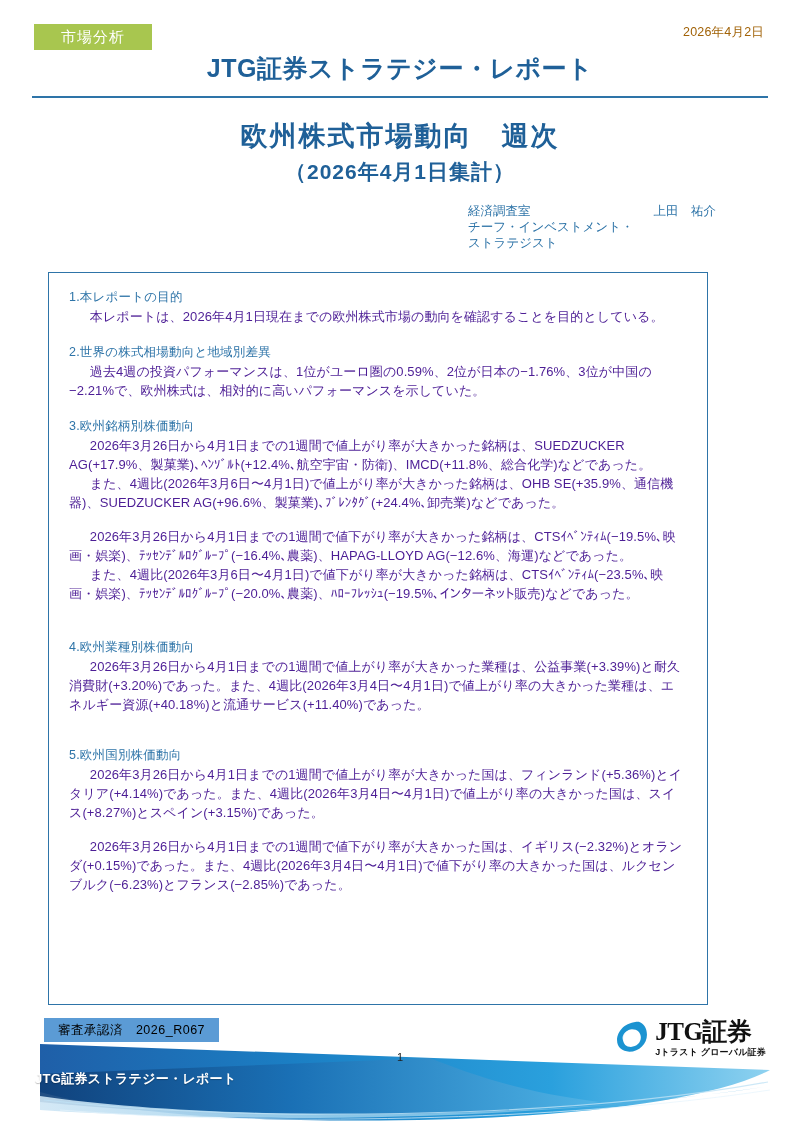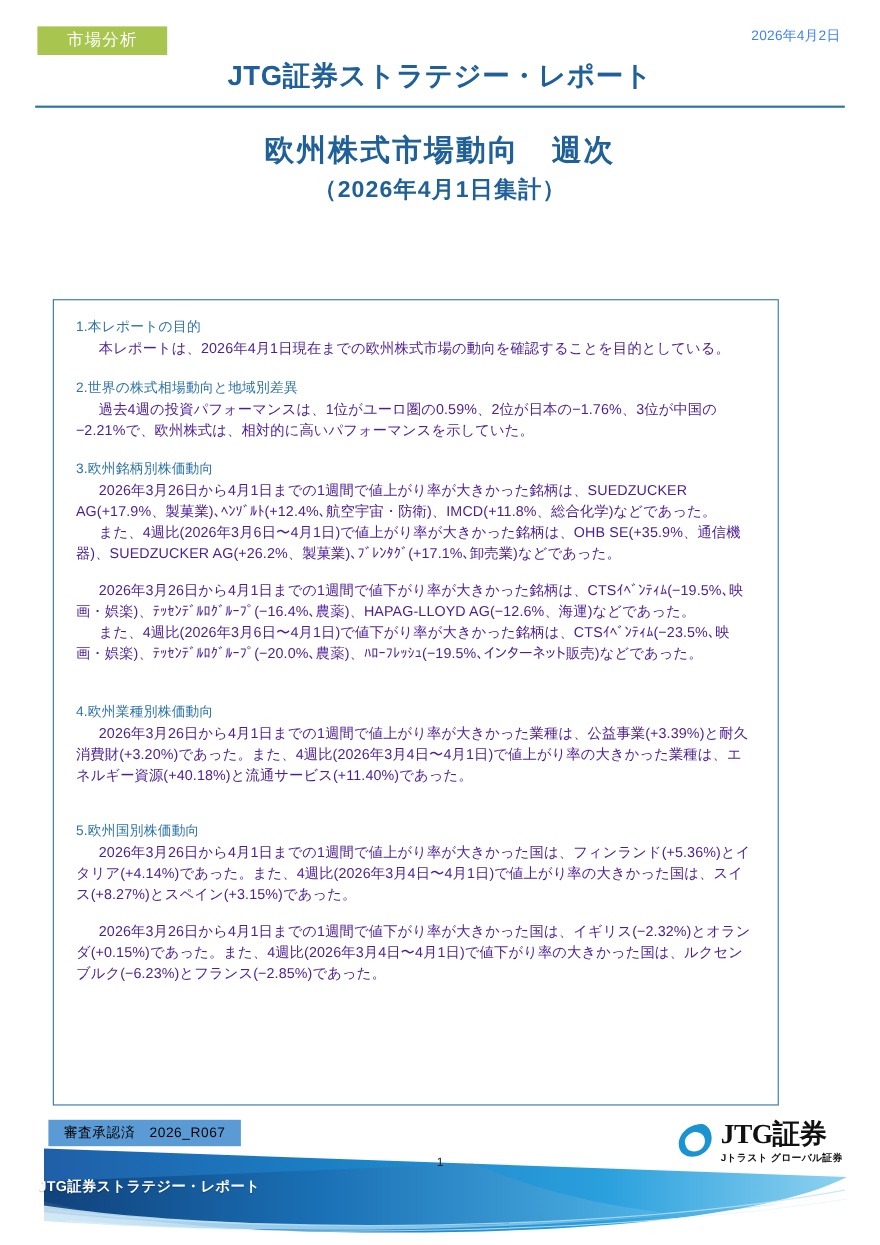--- a/index.html
+++ b/index.html
@@ -33,21 +33,21 @@
     font-size: 15px;
     line-height: 26px;
     text-align: center;
     letter-spacing: 1px;
   }
   .header-date {
     position: absolute;
     right: 36px;
     top: 24px;
     font-size: 12.5px;
-    color: #3b82f6;
+    color: #a16207;
     letter-spacing: 0.2px;
   }
   .report-title {
     position: absolute;
     left: 0;
     top: 52px;
     width: 800px;
     text-align: center;
     font-size: 25px;
     font-weight: bold;
@@ -225,40 +225,48 @@
 <div id="page">
 
   <div class="category-badge">市場分析</div>
   <div class="header-date">2026年4月2日</div>
   <div class="report-title">JTG証券ストラテジー・レポート</div>
   <div class="header-rule"></div>
 
   <div class="doc-title">欧州株式市場動向　週次</div>
   <div class="doc-subtitle">（2026年4月1日集計）</div>
 
+  <div class="byline">
+    <div class="byline-row1">
+      <span class="byline-dept">経済調査室</span>
+      <span class="byline-name">上田　祐介</span>
+    </div>
+    <div class="byline-role">チーフ・インベストメント・
+ストラテジスト</div>
+  </div>
 
   <div class="content-box">
     <div class="content-inner">
 
       <div class="section">
         <div class="section-heading">1.本レポートの目的</div>
         <p class="section-para">本レポートは、2026年4月1日現在までの欧州株式市場の動向を確認することを目的としている。</p>
       </div>
       <div class="section-gap"></div>
 
       <div class="section">
         <div class="section-heading">2.世界の株式相場動向と地域別差異</div>
         <p class="section-para">過去4週の投資パフォーマンスは、1位がユーロ圏の0.59%、2位が日本の−1.76%、3位が中国の−2.21%で、欧州株式は、相対的に高いパフォーマンスを示していた。</p>
       </div>
       <div class="section-gap"></div>
 
       <div class="section">
         <div class="section-heading">3.欧州銘柄別株価動向</div>
         <p class="section-para">2026年3月26日から4月1日までの1週間で値上がり率が大きかった銘柄は、SUEDZUCKER AG(+17.9%、製菓業)、ﾍﾝｿﾞﾙﾄ(+12.4%、航空宇宙・防衛)、IMCD(+11.8%、総合化学)などであった。</p>
-        <p class="section-para">また、4週比(2026年3月6日〜4月1日)で値上がり率が大きかった銘柄は、OHB SE(+35.9%、通信機器)、SUEDZUCKER AG(+26.2%、製菓業)、ﾌﾞﾚﾝﾀｸﾞ(+17.1%、卸売業)などであった。</p>
+        <p class="section-para">また、4週比(2026年3月6日〜4月1日)で値上がり率が大きかった銘柄は、OHB SE(+35.9%、通信機器)、SUEDZUCKER AG(+96.6%、製菓業)、ﾌﾞﾚﾝﾀｸﾞ(+24.4%、卸売業)などであった。</p>
         <div class="para-gap"></div>
         <p class="section-para">2026年3月26日から4月1日までの1週間で値下がり率が大きかった銘柄は、CTSｲﾍﾞﾝﾃｨﾑ(−19.5%、映画・娯楽)、ﾃｯｾﾝﾃﾞﾙﾛｸﾞﾙｰﾌﾟ(−16.4%、農薬)、HAPAG-LLOYD AG(−12.6%、海運)などであった。</p>
         <p class="section-para">また、4週比(2026年3月6日〜4月1日)で値下がり率が大きかった銘柄は、CTSｲﾍﾞﾝﾃｨﾑ(−23.5%、映画・娯楽)、ﾃｯｾﾝﾃﾞﾙﾛｸﾞﾙｰﾌﾟ(−20.0%、農薬)、ﾊﾛｰﾌﾚｯｼｭ(−19.5%、インターネット販売)などであった。</p>
       </div>
       <div class="section-gap-lg"></div>
 
       <div class="section">
         <div class="section-heading">4.欧州業種別株価動向</div>
         <p class="section-para">2026年3月26日から4月1日までの1週間で値上がり率が大きかった業種は、公益事業(+3.39%)と耐久消費財(+3.20%)であった。また、4週比(2026年3月4日〜4月1日)で値上がり率の大きかった業種は、エネルギー資源(+40.18%)と流通サービス(+11.40%)であった。</p>
         <div class="para-gap"></div>

